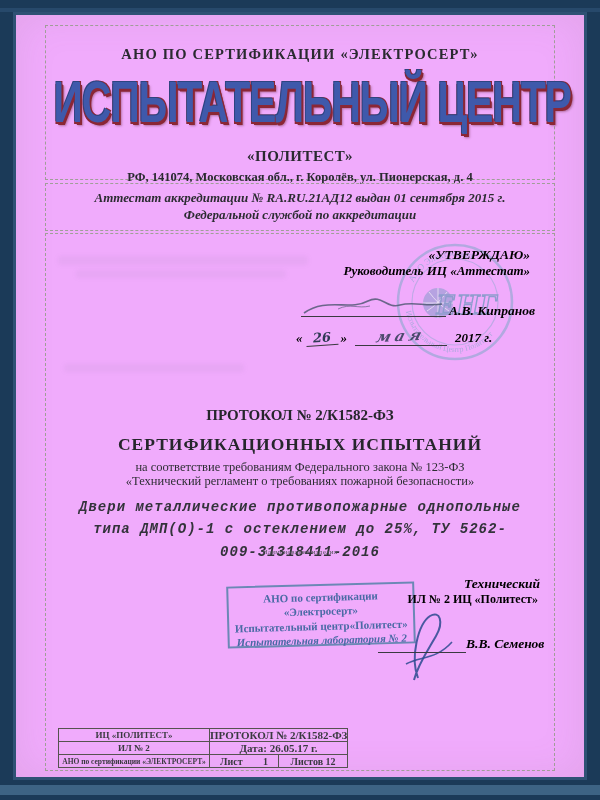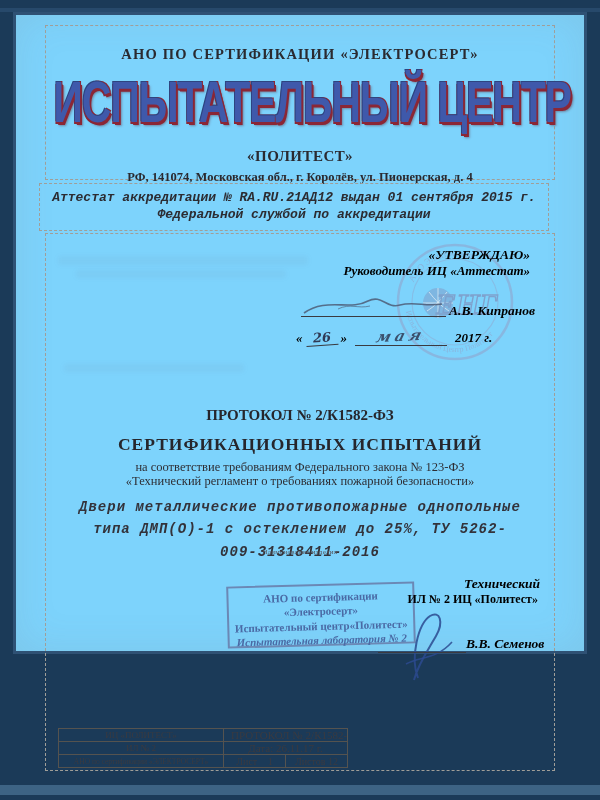--- a/index.html
+++ b/index.html
@@ -5,27 +5,27 @@
   html,body{margin:0;padding:0;}
   body{
     width:600px;height:800px;position:relative;overflow:hidden;
     background:#1b3a58;
     font-family:"Liberation Serif", serif;
   }
   
   .frame-band-bottom{position:absolute;left:0;right:0;bottom:5px;height:10px;background:#3d6384;}
   .frame-band-top{position:absolute;left:0;right:0;top:8px;height:4px;background:#27496b;}
   .paper{
-    position:absolute;left:16px;top:15px;width:568px;height:636px;
-    background:#7dd3fc;
+    position:absolute;left:16px;top:15px;width:568px;height:762px;
+    background:#f0abfc;
     box-shadow:0 0 0 3px #2f5174, inset 0 0 40px rgba(120,110,100,0.12);
   }
   .dashed-box{position:absolute;border:1px dashed #a09e98;}
   .box-header{left:29px;top:10px;width:508px;height:153px;}
-  .box-accred{left:23px;top:168px;width:508px;height:46px;font-family:Liberation Mono, monospace;}
+  .box-accred{left:29px;top:168px;width:508px;height:46px;}
   .box-main{left:29px;top:218px;width:508px;height:536px;}
   .abs{position:absolute;}
   .ctr{left:0;right:0;text-align:center;}
 
   
   .org-line{top:20px;font-weight:bold;font-size:14.5px;letter-spacing:1.2px;color:#2a2a30;}
   .big-title{
     top:48px;font-family:"Liberation Sans", sans-serif;font-weight:bold;
     font-size:42px;line-height:1;letter-spacing:-1px;color:#3f59ab;white-space:nowrap;
     transform:scale(0.97,1.38);transform-origin:center top;
@@ -73,21 +73,21 @@
 
   
   .head-l1{top:342px;right:14px;font-weight:bold;font-style:italic;font-size:13.5px;}
   .head-l2{top:358px;right:16px;font-weight:bold;font-size:12px;}
   .sig-semenov{left:350px;top:372px;}
   .sig-underline-2{left:332px;top:418px;width:88px;border-bottom:1px solid #3a3a40;height:0;}
   .semenov-name{left:420px;top:402px;font-weight:bold;font-style:italic;font-size:13.5px;}
 
   
   .ft{position:absolute;left:12px;top:494px;border-collapse:collapse;table-layout:fixed;width:290px;}
-  .ft td{border:1px solid #55534f;padding:0 7px;text-align:center;color:#3a3a40;height:12px;overflow:hidden;white-space:nowrap;}
+  .ft td{border:1px solid #55534f;padding:0 0;text-align:center;color:#3a3a40;height:12px;overflow:hidden;white-space:nowrap;font-weight:bold;}
   .ft .c1{width:150px;font-size:9px;}
   .ft .big{font-size:11px;}
   .ft .small{font-size:7.5px;}
   .ft .lv{display:flex;justify-content:space-around;font-size:10px;}
 
   .ghost{position:absolute;background:rgba(110,110,120,0.06);filter:blur(2px);border-radius:2px;}
   svg text{font-family:"Liberation Serif", serif;}
 </style>
 </head>
 <body>
@@ -189,21 +189,21 @@
     <div class="abs semenov-name">В.В. Семенов</div>
 
     <table class="ft">
       <tbody>
           <tr>
         <td class="c1">ИЦ «ПОЛИТЕСТ»</td>
         <td class="big" colspan="2">ПРОТОКОЛ  № 2/К1582-ФЗ</td>
       </tr>
       <tr>
         <td class="c1">ИЛ № 2</td>
-        <td class="big" colspan="2">Дата: 26.11.17 г.</td>
+        <td class="big" colspan="2">Дата: 26.05.17 г.</td>
       </tr>
       <tr>
         <td class="c1 small">АНО по сертификации «ЭЛЕКТРОСЕРТ»</td>
         <td style="width:65px;">
           <span class="lv">
             <span>Лист</span>
             <span>1</span>
           </span>
         </td>
         <td style="width:75px;font-size:10px;">Листов 12</td>

